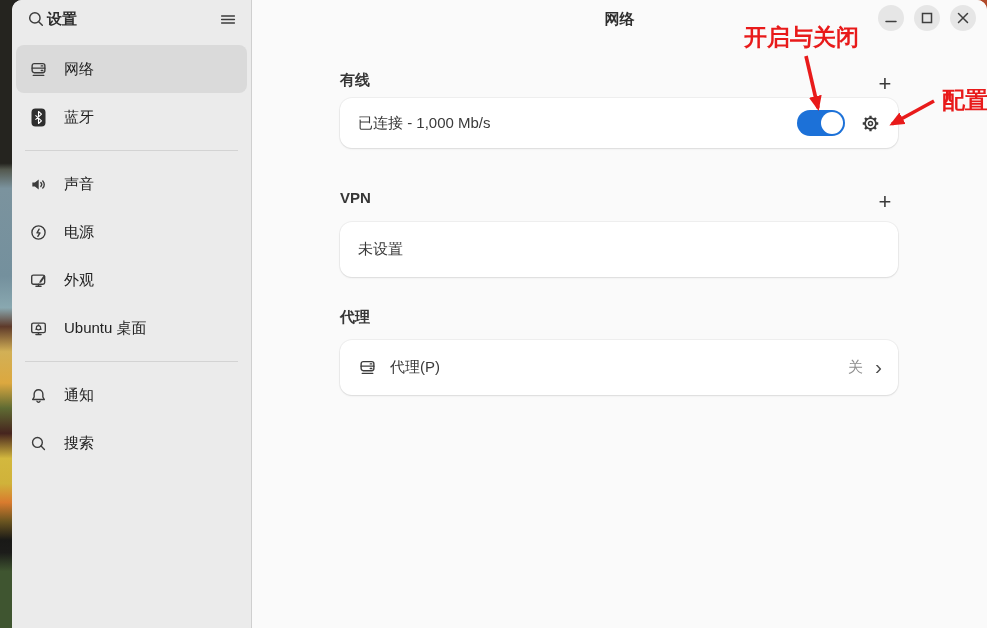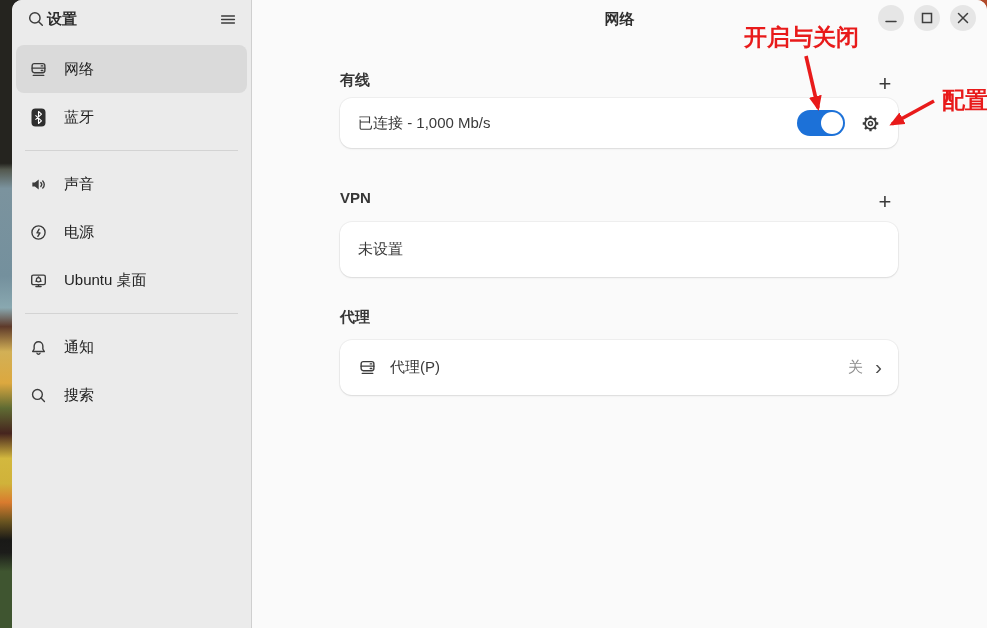--- a/index.html
+++ b/index.html
@@ -170,20 +170,30 @@
         <span>声音</span>
       </div>
       <div class="sb-item">
         <span class="ic">
           <svg width="17" height="17" viewBox="0 0 16 16">
             <circle cx="8" cy="8" r="6.2"></circle>
             <path d="M8.6 4.8 L6.6 8.4 H9.4 L7.4 11.6"></path>
           </svg>
         </span>
         <span>电源</span>
+      </div>
+      <div class="sb-item">
+        <span class="ic">
+          <svg width="17" height="17" viewBox="0 0 16 16">
+            <rect x="1.6" y="2.9" width="12.2" height="8.6" rx="1.6"></rect>
+            <path d="M8 11.5 V13 M5.6 13.4 H10.4"></path>
+            <path class="f" d="M14.4 4.2 L10.7 9.7 L8.7 10.5 L9.2 8.4 L12.9 3.2 Z"></path>
+          </svg>
+        </span>
+        <span>外观</span>
       </div>
       <div class="sb-item">
         <span class="ic">
           <svg width="17" height="17" viewBox="0 0 16 16">
             <rect x="1.6" y="2.9" width="12.8" height="9" rx="1.6"></rect>
             <path d="M8 11.9 V13.2 M5.6 13.6 H10.4"></path>
             <circle cx="8" cy="7.3" r="2" style="stroke-width:1.1"></circle>
             <circle class="f" cx="8" cy="4.9" r="0.85"></circle>
             <circle class="f" cx="5.9" cy="8.6" r="0.85"></circle>
             <circle class="f" cx="10.1" cy="8.6" r="0.85"></circle>

